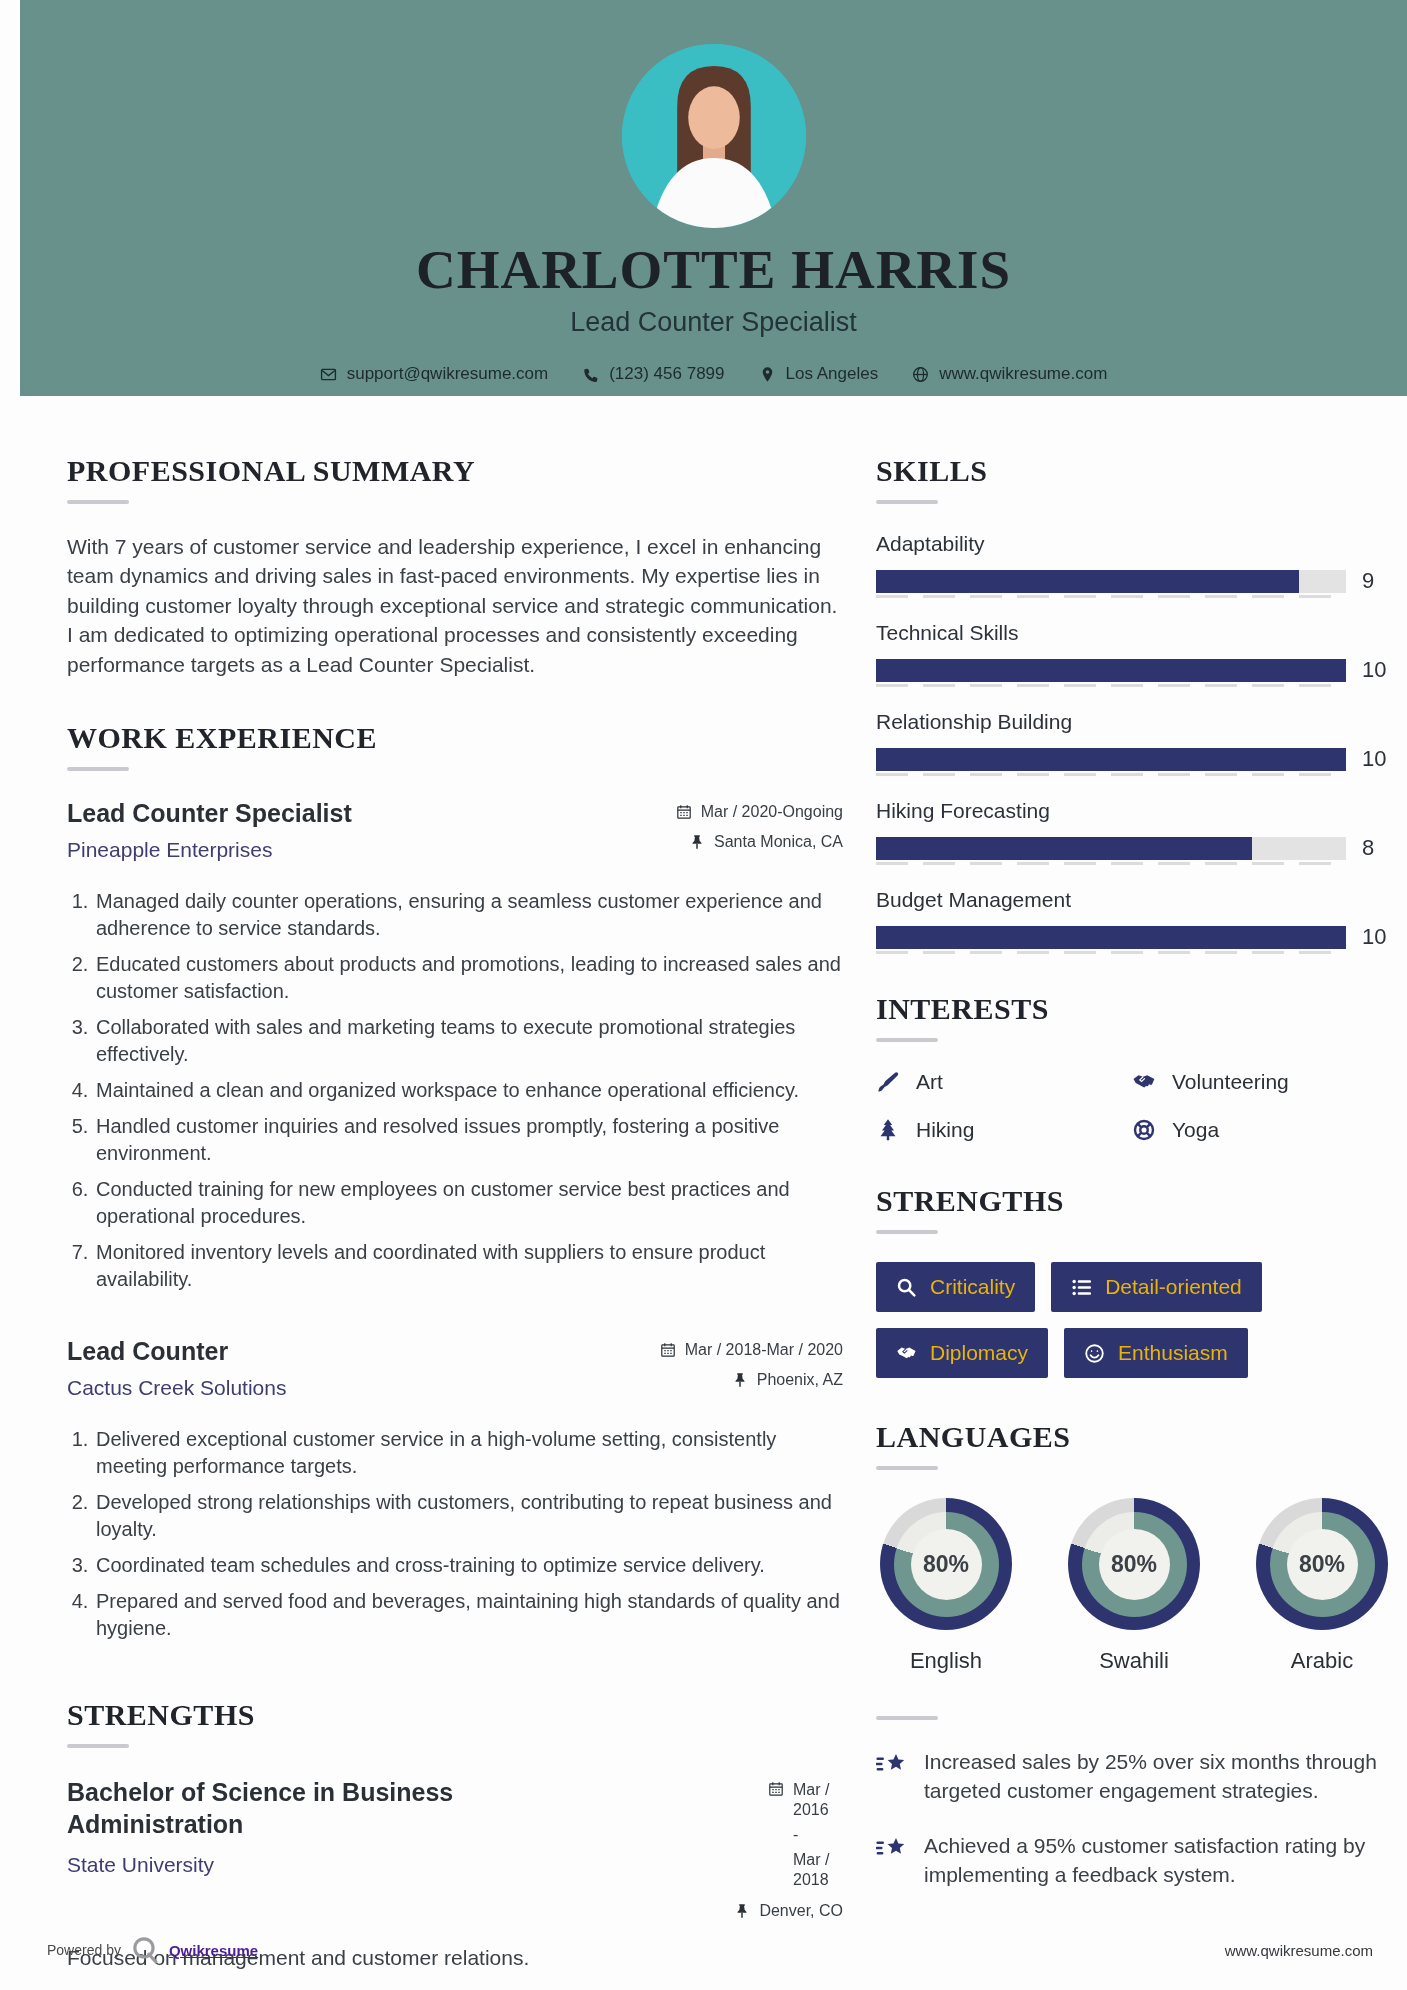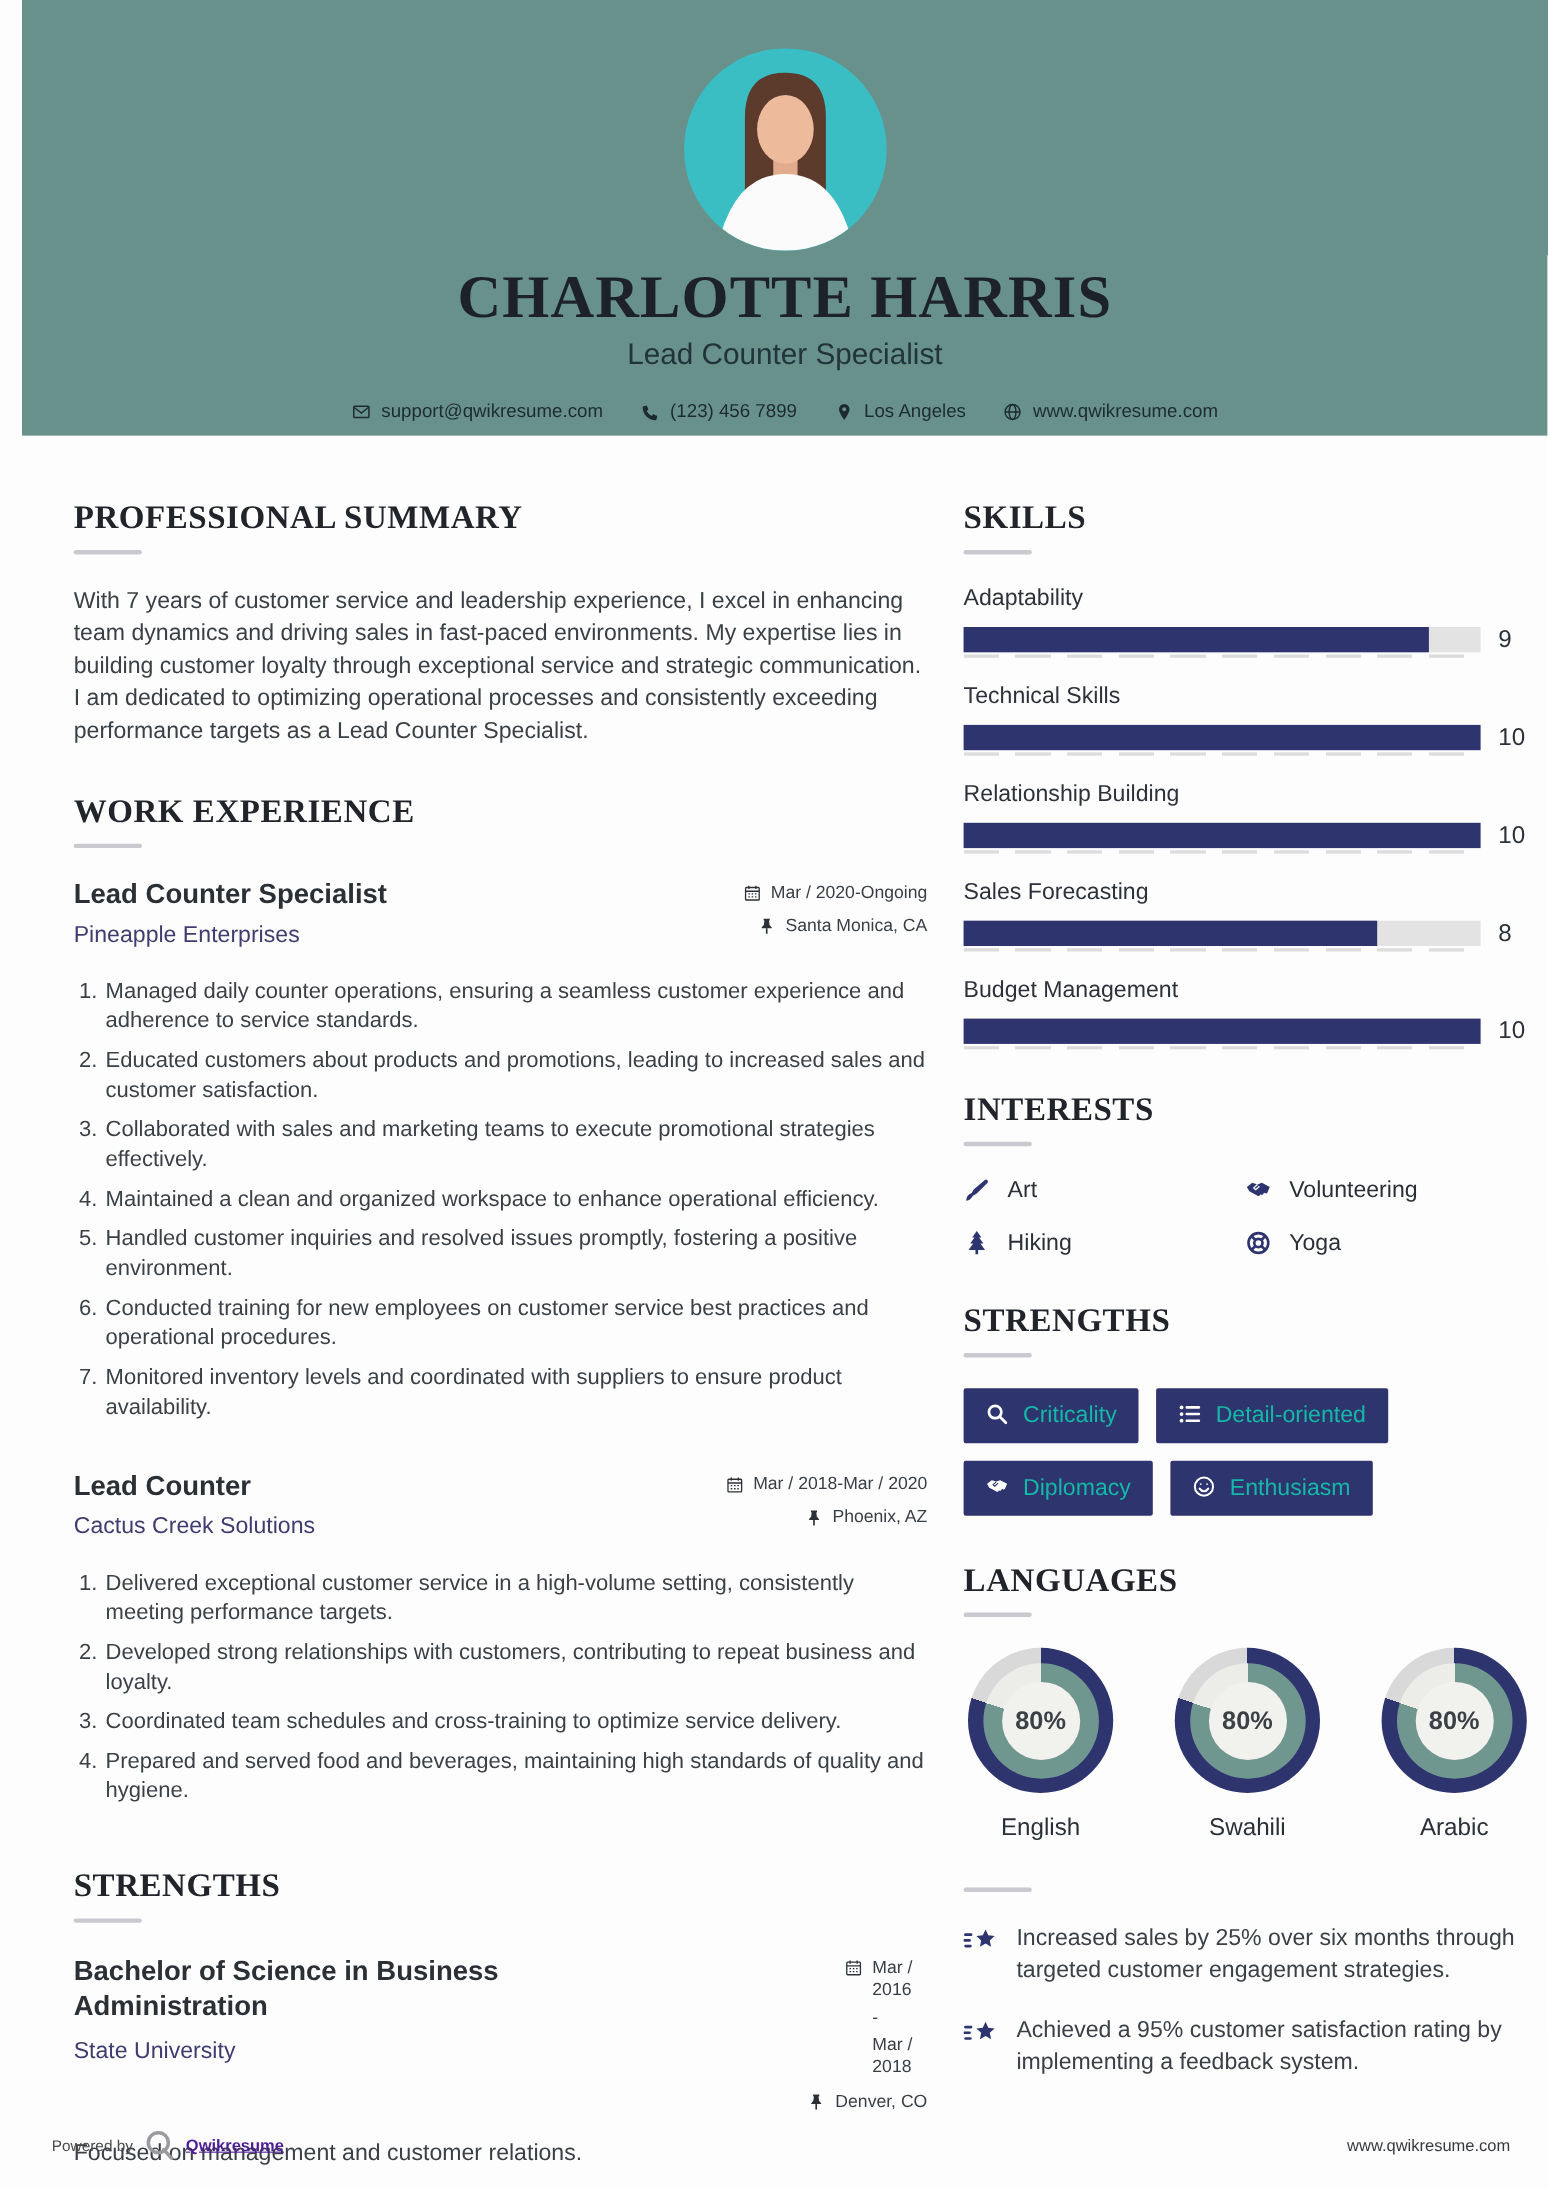--- a/index.html
+++ b/index.html
@@ -57,21 +57,21 @@
   .skill-fill { height:100%; background:#2d346e; }
   .skill-value { font-size:22px; color:#2d323a; }
 
   
   .interests-grid { display:grid; grid-template-columns:1fr 1fr; row-gap:24px; }
   .interest { display:flex; align-items:center; gap:16px; font-size:21px; color:#2b3037; }
   .interest svg { width:24px; height:24px; color:#2d346e; }
 
   
   .pills { display:flex; flex-wrap:wrap; gap:16px; }
-  .pill { background:#2d346e; color:#14b8a6; display:inline-flex; align-items:flex-start; gap:13px;
+  .pill { background:#2d346e; color:#eab308; display:inline-flex; align-items:center; gap:13px;
           padding:13px 20px; font-size:21px; border-radius:2px; }
   .pill svg { width:21px; height:21px; color:#fff; }
 
   
   .langs { display:flex; gap:56px; padding-left:4px; }
   .lang { text-align:center; }
   .donut { width:132px; height:132px; border-radius:50%; display:grid; place-items:center; }
   .donut-inner { width:105px; height:105px; border-radius:50%; display:grid; place-items:center; }
   .donut-core { width:71px; height:71px; border-radius:50%; background:#f1f1ee; display:grid; place-items:center;
                 font-size:23px; font-weight:bold; color:#3a4046; }
@@ -280,21 +280,21 @@
         <div class="skill">
           <div class="skill-name">Relationship Building</div>
           <div class="skill-row">
             <div class="skill-track">
                 <div class="skill-fill" style="width: 100%;"></div>
               </div>
             <div class="skill-value">10</div>
           </div>
         </div>
         <div class="skill">
-          <div class="skill-name">Sales Forecasting</div>
+          <div class="skill-name">Hiking Forecasting</div>
           <div class="skill-row">
             <div class="skill-track">
                 <div class="skill-fill" style="width: 80%;"></div>
               </div>
             <div class="skill-value">8</div>
           </div>
         </div>
         <div class="skill">
           <div class="skill-name">Budget Management</div>
           <div class="skill-row">

